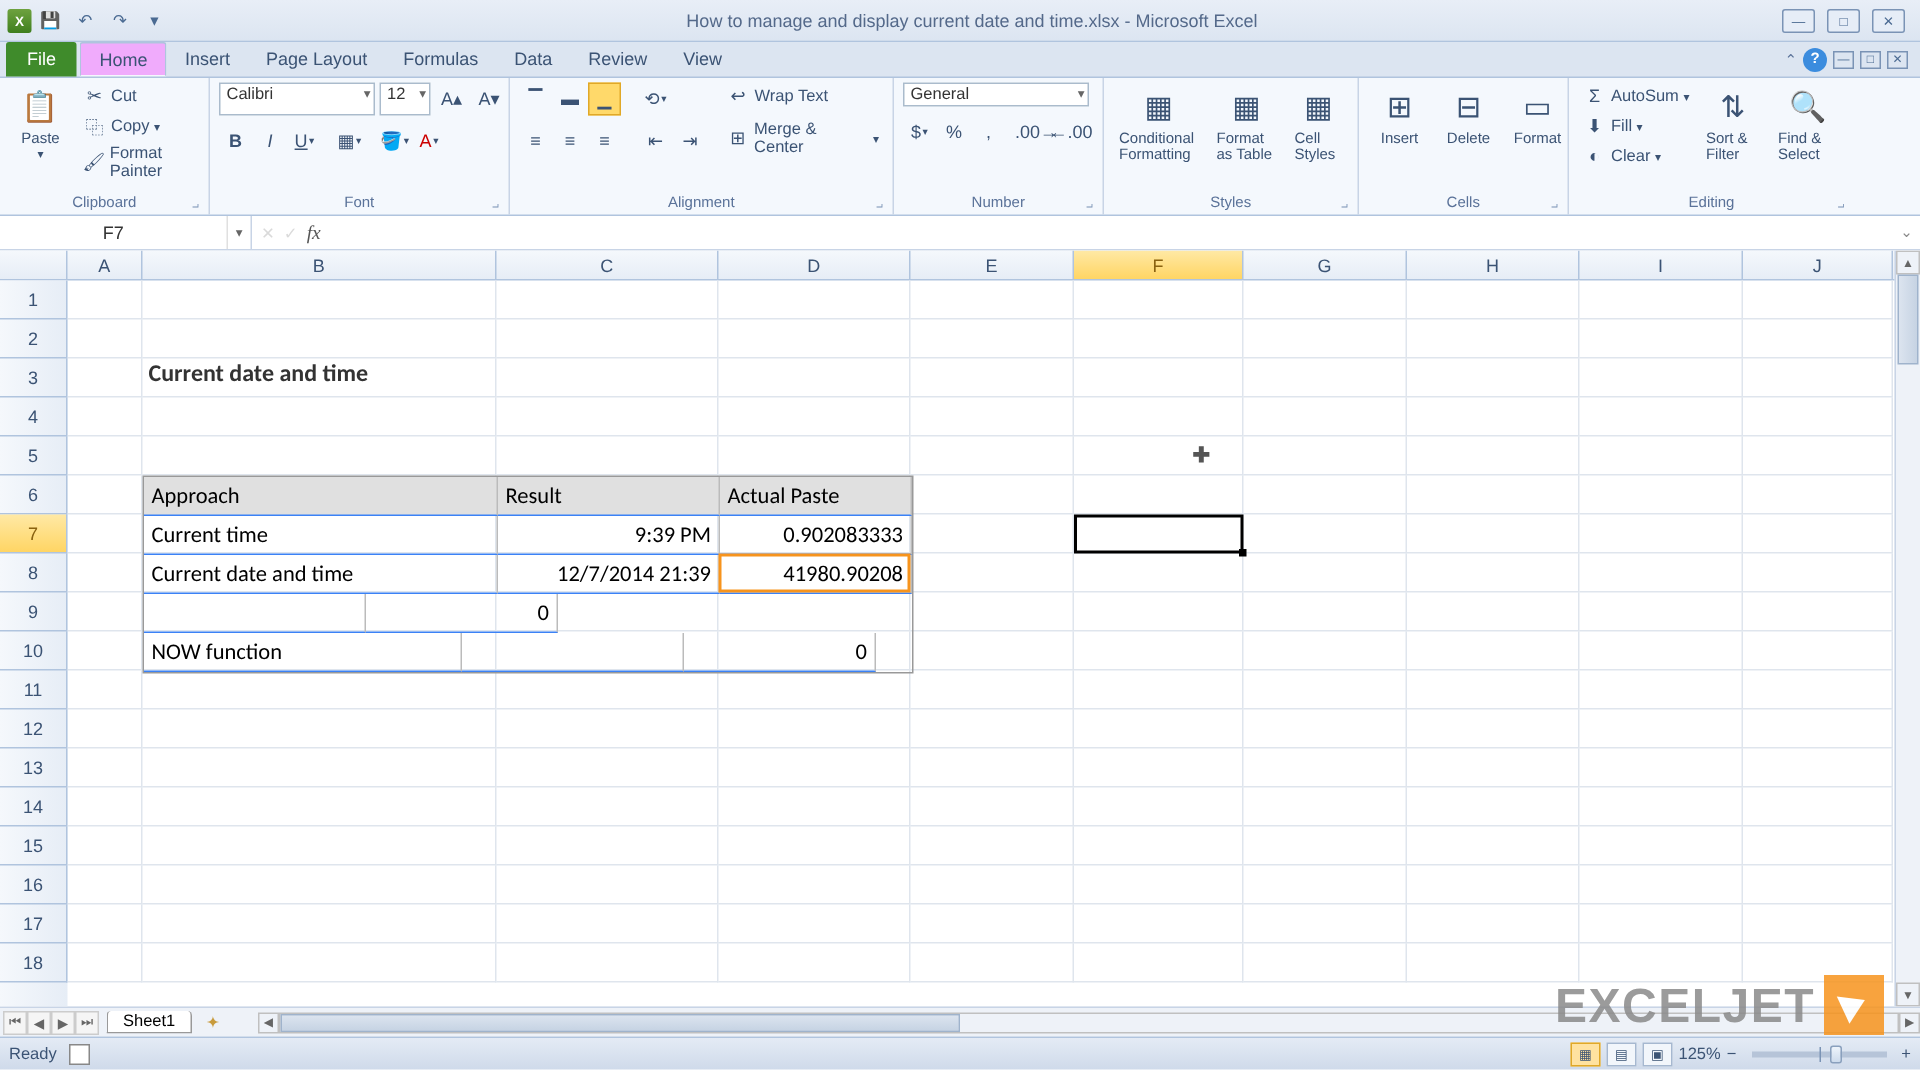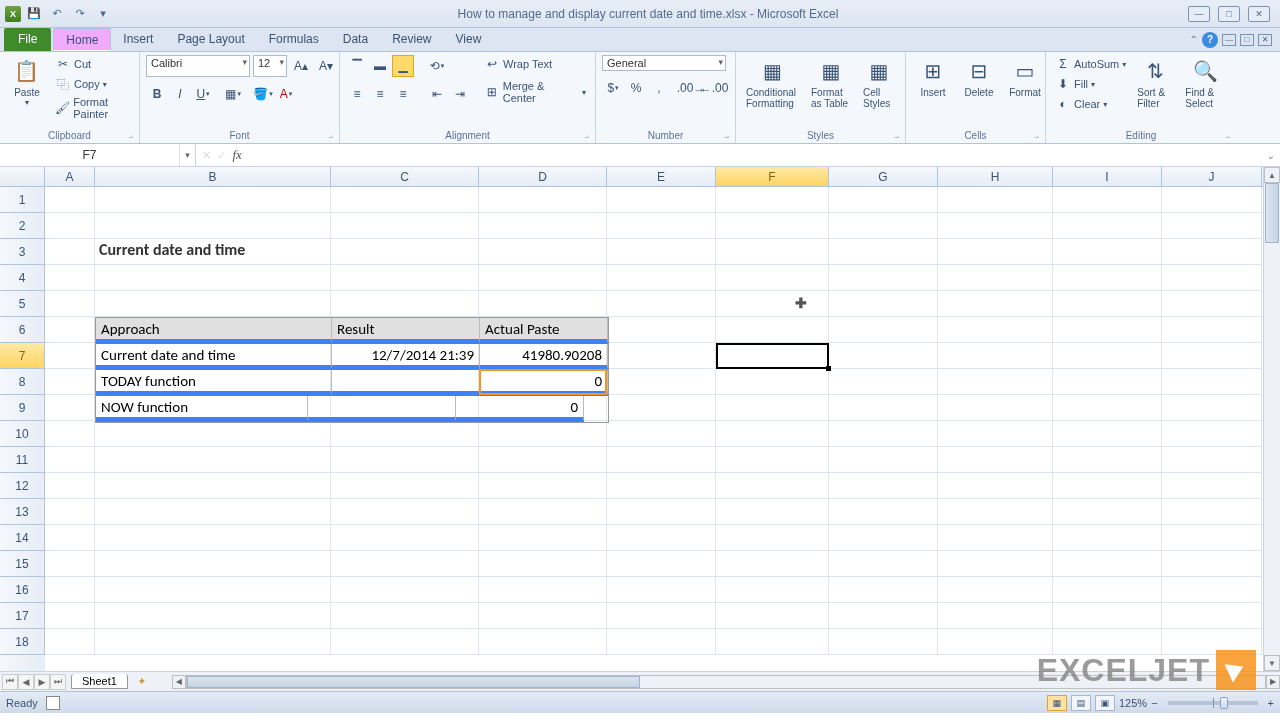--- a/index.html
+++ b/index.html
@@ -36,21 +36,21 @@
 .mini-icon { width: 16px; height: 16px; display: flex; align-items: center; justify-content: center; font-size: 12px; }
 .select-box { border: 1px solid #abc; background: #fff; font-size: 11px; padding: 1px 14px 1px 4px; position: relative; color:#333; }
 .select-box::after { content: "▾"; position: absolute; right: 2px; top: 1px; font-size: 9px; color: #666; }
 .btn-row { display: flex; gap: 1px; }
 .sq-btn { width: 22px; height: 22px; border: 1px solid transparent; display: flex; align-items: center; justify-content: center; font-size: 12px; color: #3b5374; }
 .sq-btn.highlighted { background: #ffd96a; border: 1px solid #e0a828; }
 .sq-btn.dd::after { content: "▾"; font-size: 7px; margin-left: 1px; }
 
 
 .formula-row { height: 23px; display: flex; border-bottom: 1px solid #c8d4e6; }
-.name-box-wrap { width: 196px; display:flex; border-right: 1px solid #c8d4e6;}
+.name-box-wrap { width: 168px; display:flex; border-right: 1px solid #c8d4e6;}
 .name-box { flex:1; padding: 2px 6px; font-size: 12px; color: #333; display:flex; align-items:center; justify-content:center; position:relative;}
 .nb-dd { width:16px; display:flex; align-items:center; justify-content:center; font-size:9px; color:#666; border-left:1px solid #e0e0e0;}
 .fx-btns { display:flex; align-items:center; padding: 0 6px; gap:6px; color:#888; font-size:11px;}
 .fx-label { font-style: italic; font-family: "Times New Roman", serif; font-size: 13px; color:#555;}
 .formula-input { flex: 1; padding: 2px 6px; font-size: 12px; }
 .fb-expand { width:18px; display:flex; align-items:center; justify-content:center; color:#888; font-size:10px;}
 
 
 .grid-wrap { position: relative; height: 504px; overflow: hidden; }
 .col-headers { height: 20px; display: flex; background: linear-gradient(#f5f8fc,#e6edf6); border-bottom: 1px solid #b0c4de; }
@@ -58,21 +58,21 @@
 .col-h { border-right: 1px solid #b0c4de; display: flex; align-items: center; justify-content: center; font-size: 12px; color: #3b5374; }
 .col-h.sel, .row-h.sel { background: linear-gradient(#ffe9a5,#ffd564); color: #8a6210; }
 .grid-body { display: flex; height: 484px; }
 .row-headers { width: 45px; background: linear-gradient(90deg,#f5f8fc,#e6edf6); }
 .row-h { height: 26px; border-bottom: 1px solid #b0c4de; border-right: 1px solid #b0c4de; display: flex; align-items: center; justify-content: center; font-size: 12px; color: #3b5374; }
 .cells { position: relative; flex: 1; }
 .cell-row { display: flex; height: 26px; }
 .cell { border-right: 1px solid #dfe5ed; border-bottom: 1px solid #dfe5ed; padding: 0 4px; display: flex; align-items: center; font-size: 14px; font-family: Calibri, sans-serif; color: #333; overflow:hidden; white-space:nowrap;}
 .data-table { position:absolute; left:50px; top:130px; border: 1px solid #999; }
 .data-table .trow { display:flex; height:26px;}
-.data-table .tcell { border-right:1px solid #bbb; border-bottom:5px solid #3b82f6; padding:0 5px; display:flex; align-items:center; font-family:Calibri,sans-serif; font-size:15px; }
+.data-table .tcell { border-right:1px solid #bbb; border-bottom:1px solid #3b82f6; padding:0 5px; display:flex; align-items:center; font-family:Calibri,sans-serif; font-size:15px; }
 .tcell.hdr { background:#e0e0e0; }
 .tcell.r { justify-content:flex-end;}
 .orange-box { position:absolute; border:2px solid #f7941d; pointer-events:none;}
 .sel-box { position:absolute; border:2px solid #000; pointer-events:none;}
 .sel-handle { position:absolute; width:5px; height:5px; background:#000; }
 .cursor-plus { position:absolute; font-size:14px; color:#555; pointer-events:none; font-weight:bold;}
 .title-cell { position:absolute; left:54px; top:53px; font-family:Calibri,sans-serif; font-size:16px; font-weight:bold; color:#333;}
 
 
 .wA{width:50px}.wB{width:236px}.wC{width:148px}.wD{width:128px}.wE{width:109px}.wF{width:113px}.wG{width:109px}.wH{width:115px}.wI{width:109px}.wJ{width:100px}
@@ -595,26 +595,30 @@
 
       <div class="title-cell">Current date and time</div>
 
       <div class="data-table">
         <div class="trow">
           <div class="tcell hdr" style="width:236px">Approach</div>
           <div class="tcell hdr" style="width:148px">Result</div>
           <div class="tcell hdr" style="width:128px">Actual Paste</div>
         </div>
         <div class="trow">
+          <div class="tcell" style="width:236px">Current time</div>
+          <div class="tcell r" style="width:148px">9:39 PM</div>
+          <div class="tcell r" style="width:128px">0.902083333</div>
+        </div>
+        <div class="trow">
           <div class="tcell" style="width:236px">Current date and time</div>
           <div class="tcell r" style="width:148px">12/7/2014 21:39</div>
           <div class="tcell r" style="width:128px">41980.90208</div>
         </div>
         <div class="trow">
-          <div class="tcell" style="width:236px">TODAY function</div>
           <div class="tcell r" style="width:148px"></div>
           <div class="tcell r" style="width:128px">0</div>
         </div>
         <div class="trow">
           <div class="tcell" style="width:212px">NOW function</div>
           <div class="tcell r" style="width:148px"></div>
           <div class="tcell r" style="width:128px">0</div>
         </div>
       </div>
 

